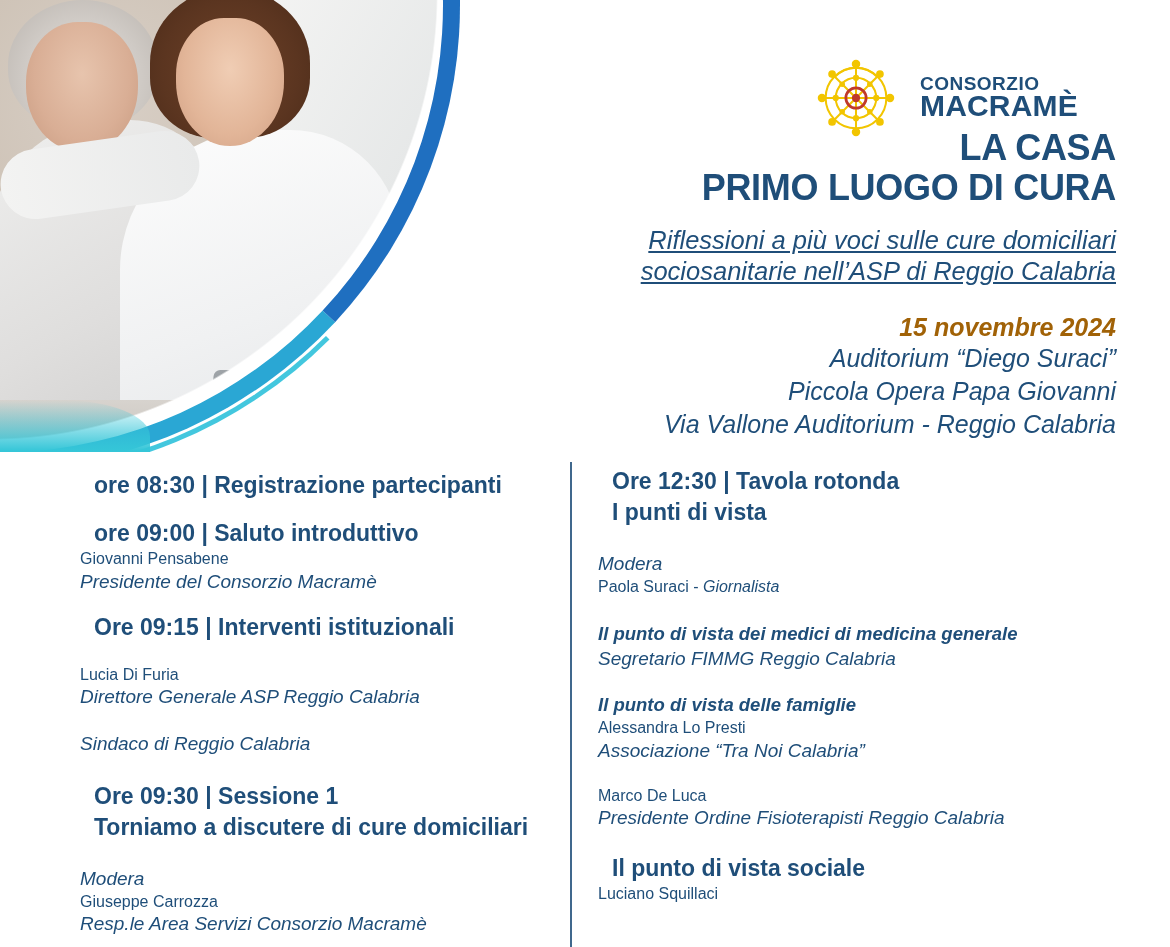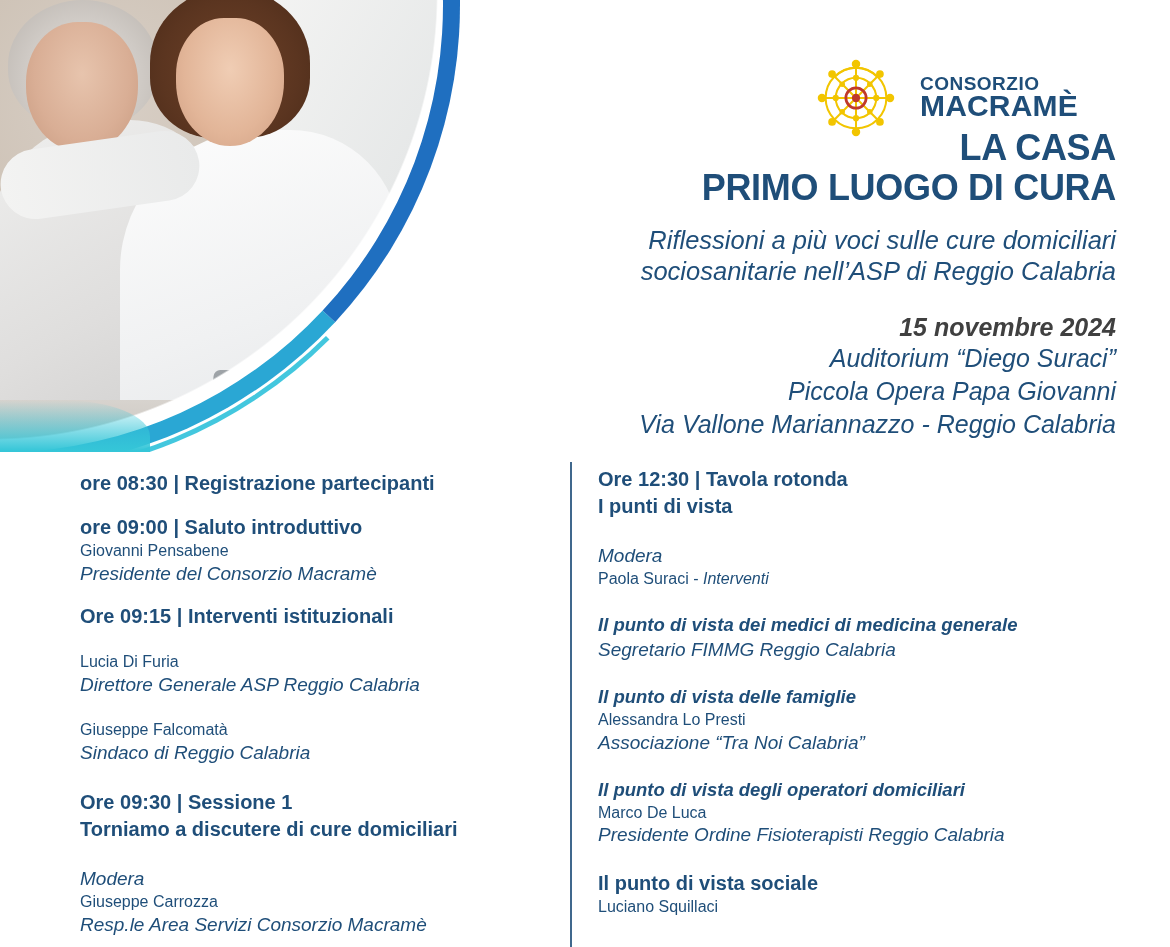--- a/index.html
+++ b/index.html
@@ -151,24 +151,25 @@
     line-height: 1.12;
     letter-spacing: -0.3px;
   }
   .subtitle {
     margin-top: 16px;
     color: #1f4e79;
     font-style: italic;
     font-size: 25.5px;
     line-height: 1.22;
     font-weight: 400;
+    text-decoration: underline;
   }
   .when {
     margin-top: 26px;
-    color: #404040;
+    color: #a16207;
     font-weight: 700;
     font-size: 25px;
     font-style: italic;
   }
   .place {
     color: #1f4e79;
     font-style: italic;
     font-size: 25px;
     line-height: 1.33;
     font-weight: 400;
@@ -185,22 +186,23 @@
   .col {
     position: absolute;
     color: #1f4e79;
   }
   .col-left { left: 80px; top: 470px; width: 470px; }
   .col-right { left: 598px; top: 466px; width: 520px; }
 
   .block { margin-bottom: 17px; }
   .hd {
     font-weight: 700;
-    font-size: 20px;
+    font-size: 23px;
     line-height: 1.35;
+    margin-left: 14px;
   }
   .hd-i {
     font-weight: 700;
     font-style: italic;
     font-size: 18.5px;
     line-height: 1.35;
   }
   .nm {
     font-size: 16px;
     line-height: 1.3;
@@ -280,21 +282,21 @@
       <div>PRIMO LUOGO DI CURA</div>
     </div>
     <div class="subtitle">
       <div>Riflessioni a più voci sulle cure domiciliari</div>
       <div>sociosanitarie nell’ASP di Reggio Calabria</div>
     </div>
     <div class="when">15 novembre 2024</div>
     <div class="place">
       <div>Auditorium “Diego Suraci”</div>
       <div>Piccola Opera Papa Giovanni</div>
-      <div>Via Vallone Mariannazzo - Reggio Calabria</div>
+      <div>Via Vallone Auditorium - Reggio Calabria</div>
     </div>
   </div>
 
   <div class="divider"></div>
 
   <div class="col col-left">
 
     <div class="block">
       <div class="hd">ore 08:30 | Registrazione partecipanti</div>
     </div>
@@ -308,21 +310,20 @@
     <div class="block" style="margin-bottom:22px">
       <div class="hd">Ore 09:15 | Interventi istituzionali</div>
     </div>
 
     <div class="block" style="margin-bottom:22px">
       <div class="nm">Lucia Di Furia</div>
       <div class="it">Direttore Generale ASP Reggio Calabria</div>
     </div>
 
     <div class="block" style="margin-bottom:24px">
-      <div class="nm">Giuseppe Falcomatà</div>
       <div class="it">Sindaco di Reggio Calabria</div>
     </div>
 
     <div class="block" style="margin-bottom:24px">
       <div class="hd">Ore 09:30 | Sessione 1</div>
       <div class="hd">Torniamo a discutere di cure domiciliari</div>
     </div>
 
     <div class="block" style="margin-bottom:24px">
       <div class="it">Modera</div>
@@ -334,36 +335,35 @@
 
   <div class="col col-right">
 
     <div class="block" style="margin-bottom:24px">
       <div class="hd">Ore 12:30 | Tavola rotonda</div>
       <div class="hd">I punti di vista</div>
     </div>
 
     <div class="block" style="margin-bottom:24px">
       <div class="it">Modera</div>
-      <div class="nm"><span>Paola Suraci - </span><i>Interventi</i></div>
+      <div class="nm"><span>Paola Suraci - </span><i>Giornalista</i></div>
     </div>
 
     <div class="block" style="margin-bottom:22px">
       <div class="hd-i">Il punto di vista dei medici di medicina generale</div>
       <div class="it">Segretario FIMMG Reggio Calabria</div>
     </div>
 
     <div class="block" style="margin-bottom:22px">
       <div class="hd-i">Il punto di vista delle famiglie</div>
       <div class="nm">Alessandra Lo Presti</div>
       <div class="it">Associazione “Tra Noi Calabria”</div>
     </div>
 
     <div class="block" style="margin-bottom:22px">
-      <div class="hd-i">Il punto di vista degli operatori domiciliari</div>
       <div class="nm">Marco De Luca</div>
       <div class="it">Presidente Ordine Fisioterapisti Reggio Calabria</div>
     </div>
 
     <div class="block" style="margin-bottom:0">
       <div class="hd">Il punto di vista sociale</div>
       <div class="nm">Luciano Squillaci</div>
 
     </div>
 

